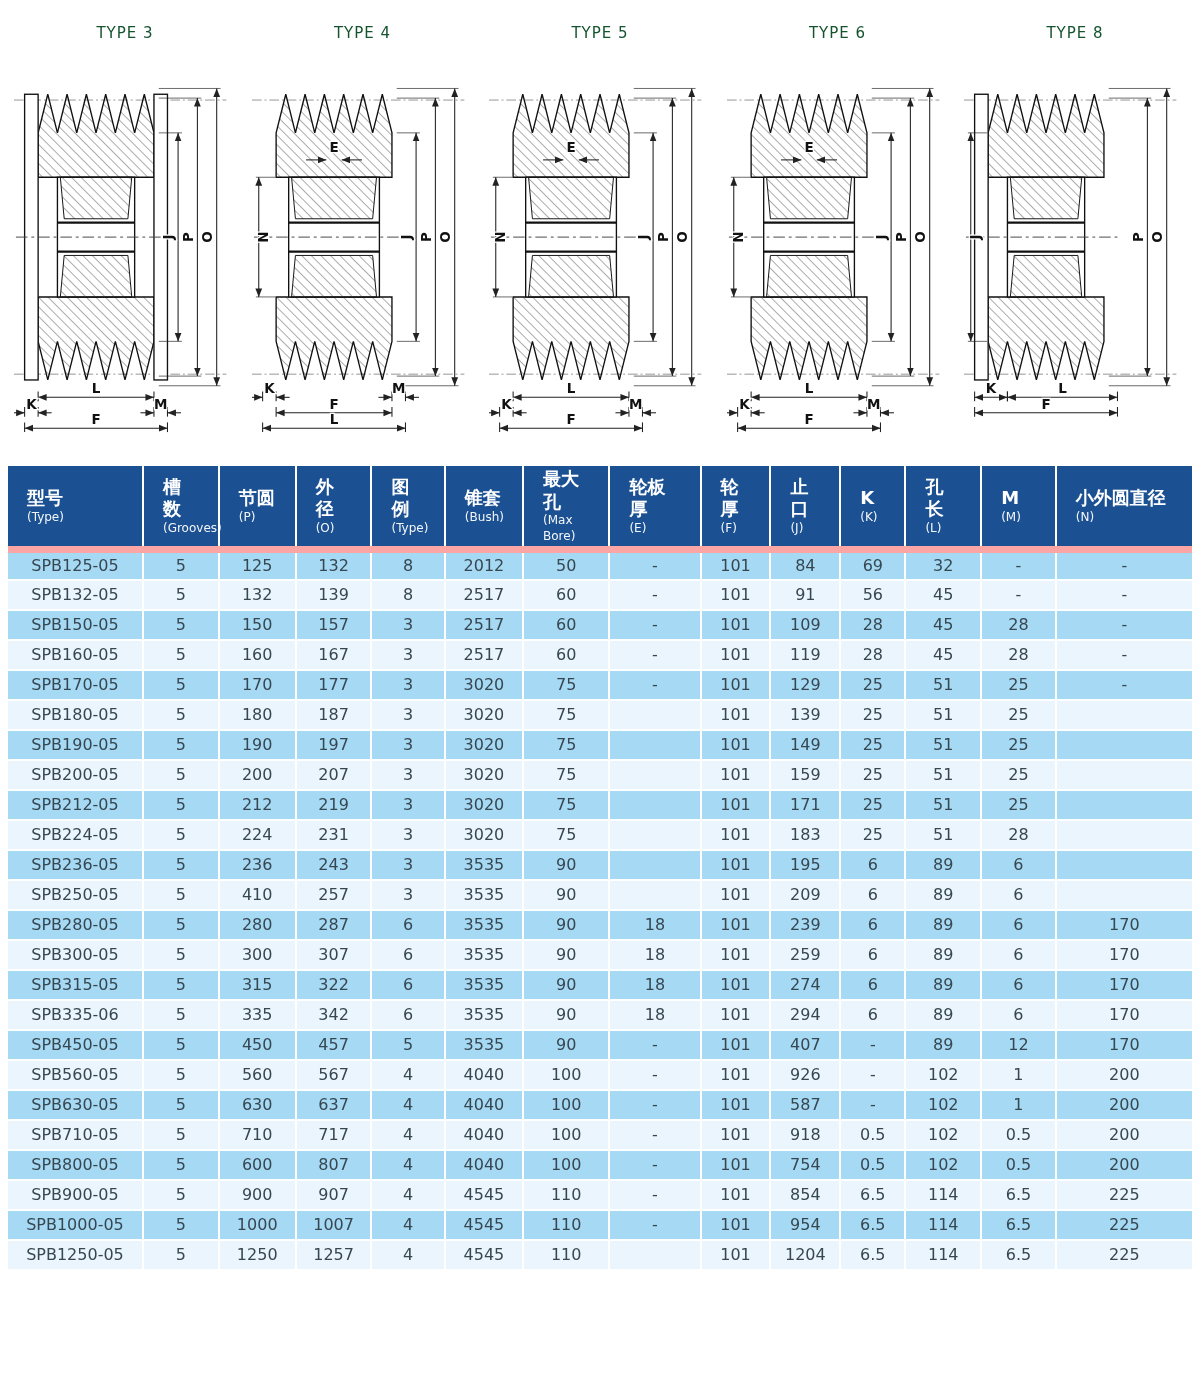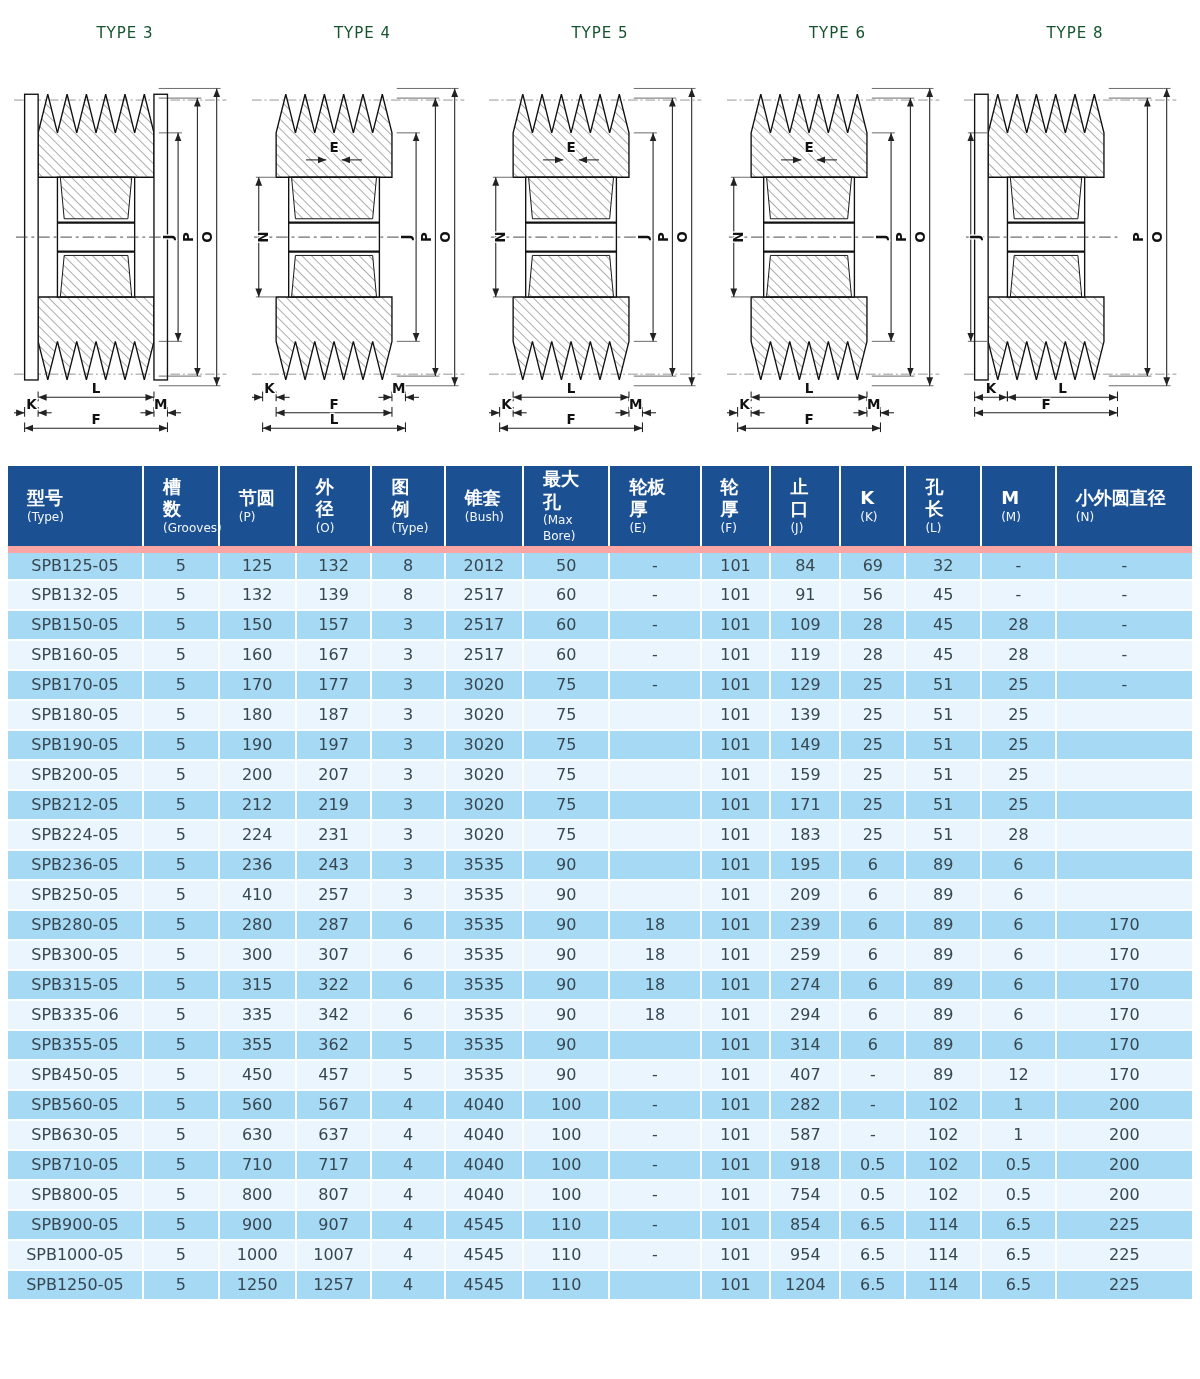--- a/index.html
+++ b/index.html
@@ -679,36 +679,20 @@
           <td>90</td>
           <td>18</td>
           <td>101</td>
           <td>294</td>
           <td>6</td>
           <td>89</td>
           <td>6</td>
           <td>170</td>
         </tr>
         <tr>
-          <td>SPB355-05</td>
-          <td>5</td>
-          <td>355</td>
-          <td>362</td>
-          <td>5</td>
-          <td>3535</td>
-          <td>90</td>
-          <td></td>
-          <td>101</td>
-          <td>314</td>
-          <td>6</td>
-          <td>89</td>
-          <td>6</td>
-          <td>170</td>
-        </tr>
-        <tr>
           <td>SPB450-05</td>
           <td>5</td>
           <td>450</td>
           <td>457</td>
           <td>5</td>
           <td>3535</td>
           <td>90</td>
           <td>-</td>
           <td>101</td>
           <td>407</td>
@@ -720,21 +704,21 @@
         <tr>
           <td>SPB560-05</td>
           <td>5</td>
           <td>560</td>
           <td>567</td>
           <td>4</td>
           <td>4040</td>
           <td>100</td>
           <td>-</td>
           <td>101</td>
-          <td>282</td>
+          <td>926</td>
           <td>-</td>
           <td>102</td>
           <td>1</td>
           <td>200</td>
         </tr>
         <tr>
           <td>SPB630-05</td>
           <td>5</td>
           <td>630</td>
           <td>637</td>
@@ -761,21 +745,21 @@
           <td>101</td>
           <td>918</td>
           <td>0.5</td>
           <td>102</td>
           <td>0.5</td>
           <td>200</td>
         </tr>
         <tr>
           <td>SPB800-05</td>
           <td>5</td>
-          <td>800</td>
+          <td>600</td>
           <td>807</td>
           <td>4</td>
           <td>4040</td>
           <td>100</td>
           <td>-</td>
           <td>101</td>
           <td>754</td>
           <td>0.5</td>
           <td>102</td>
           <td>0.5</td>

